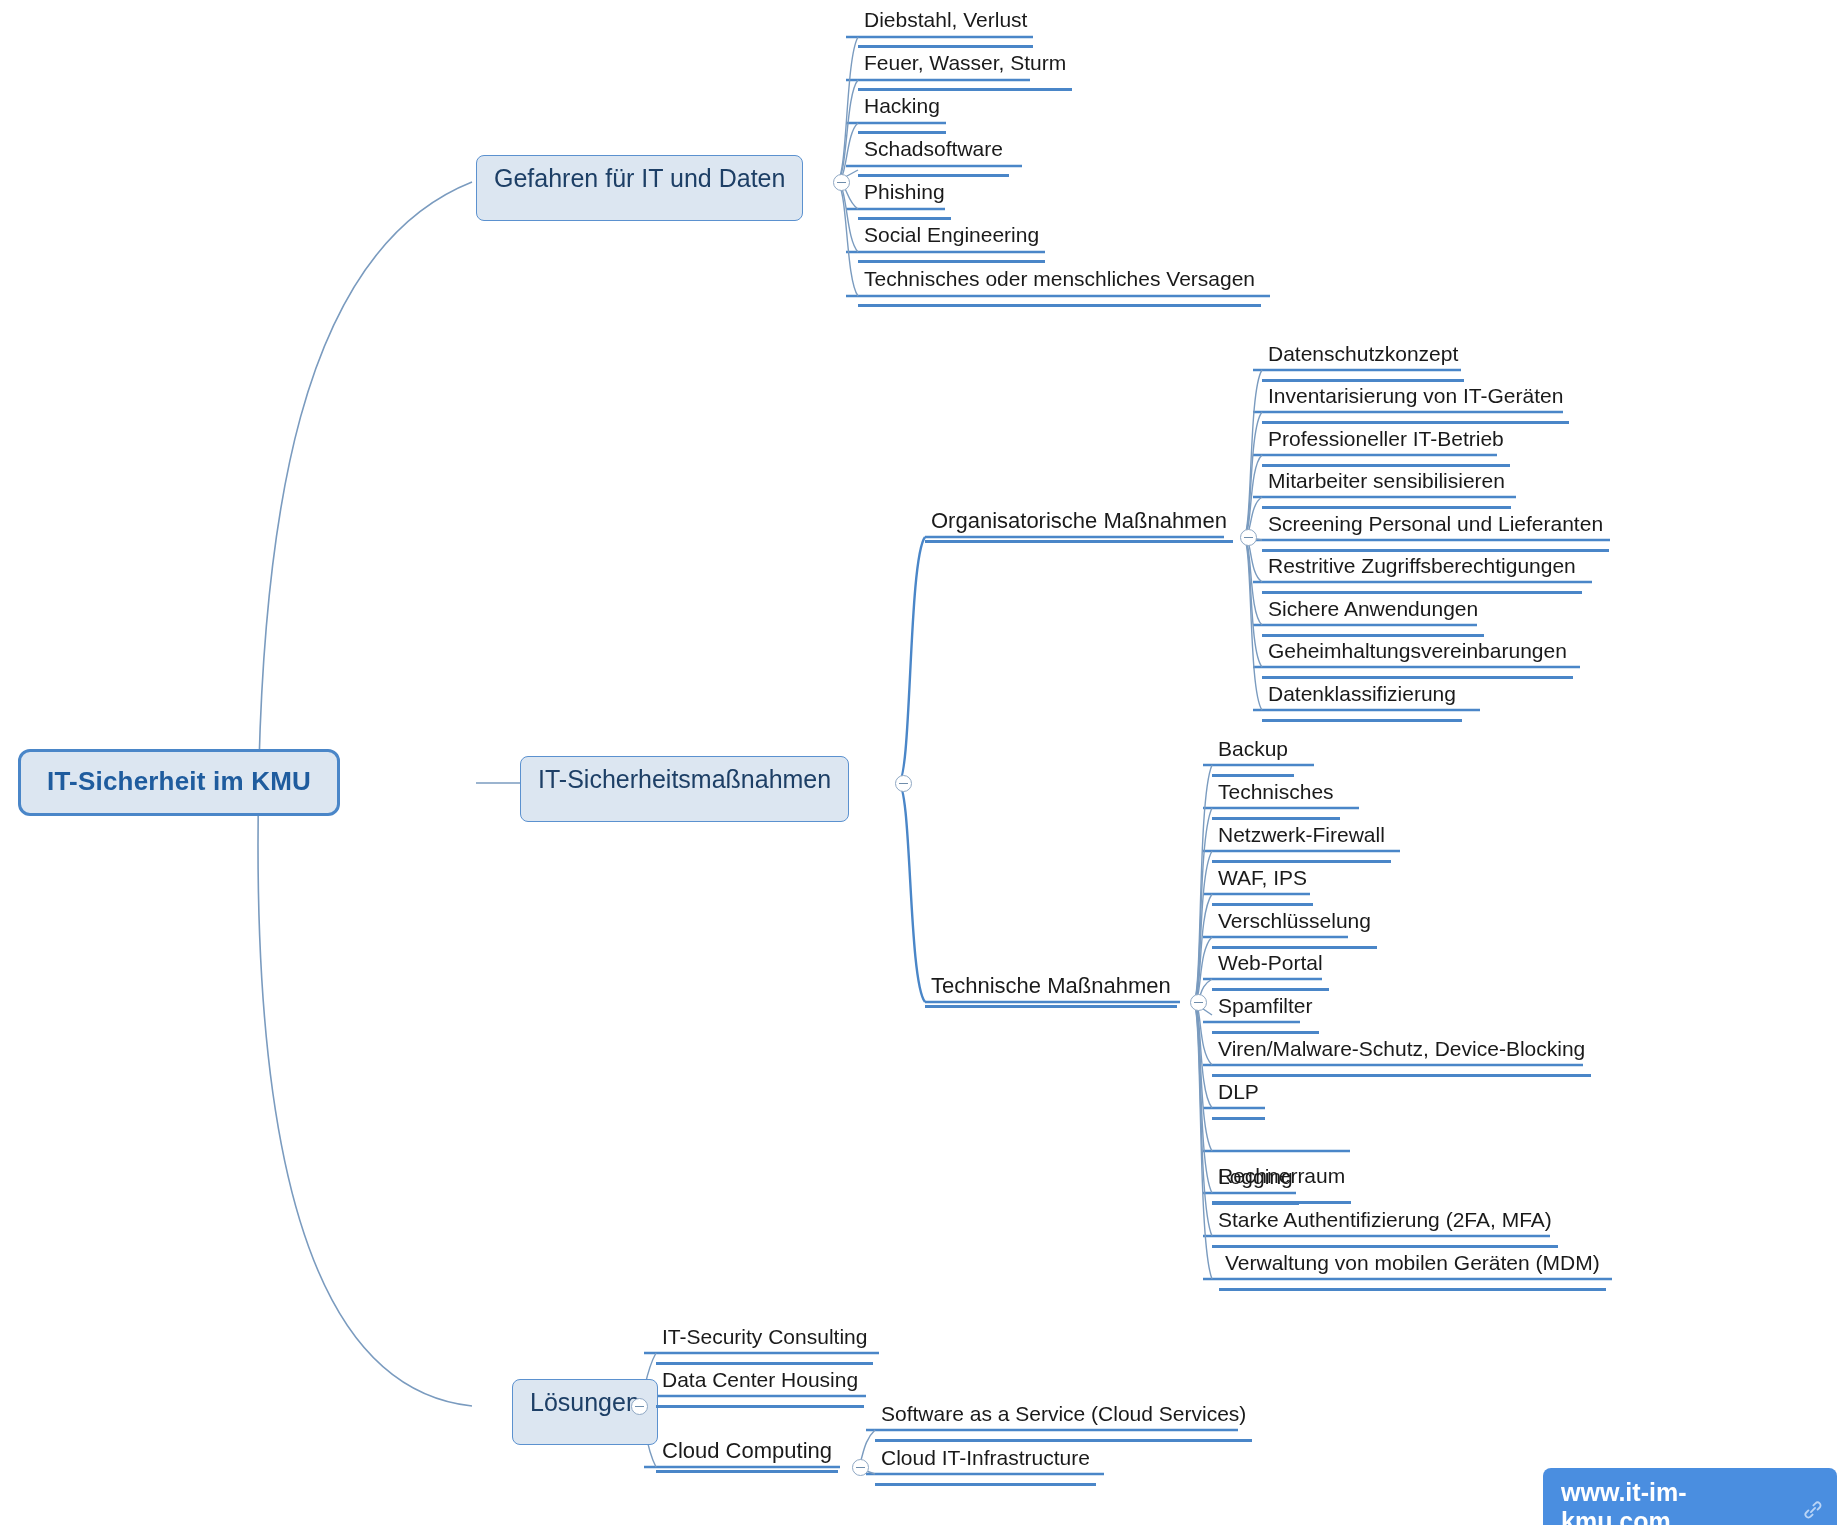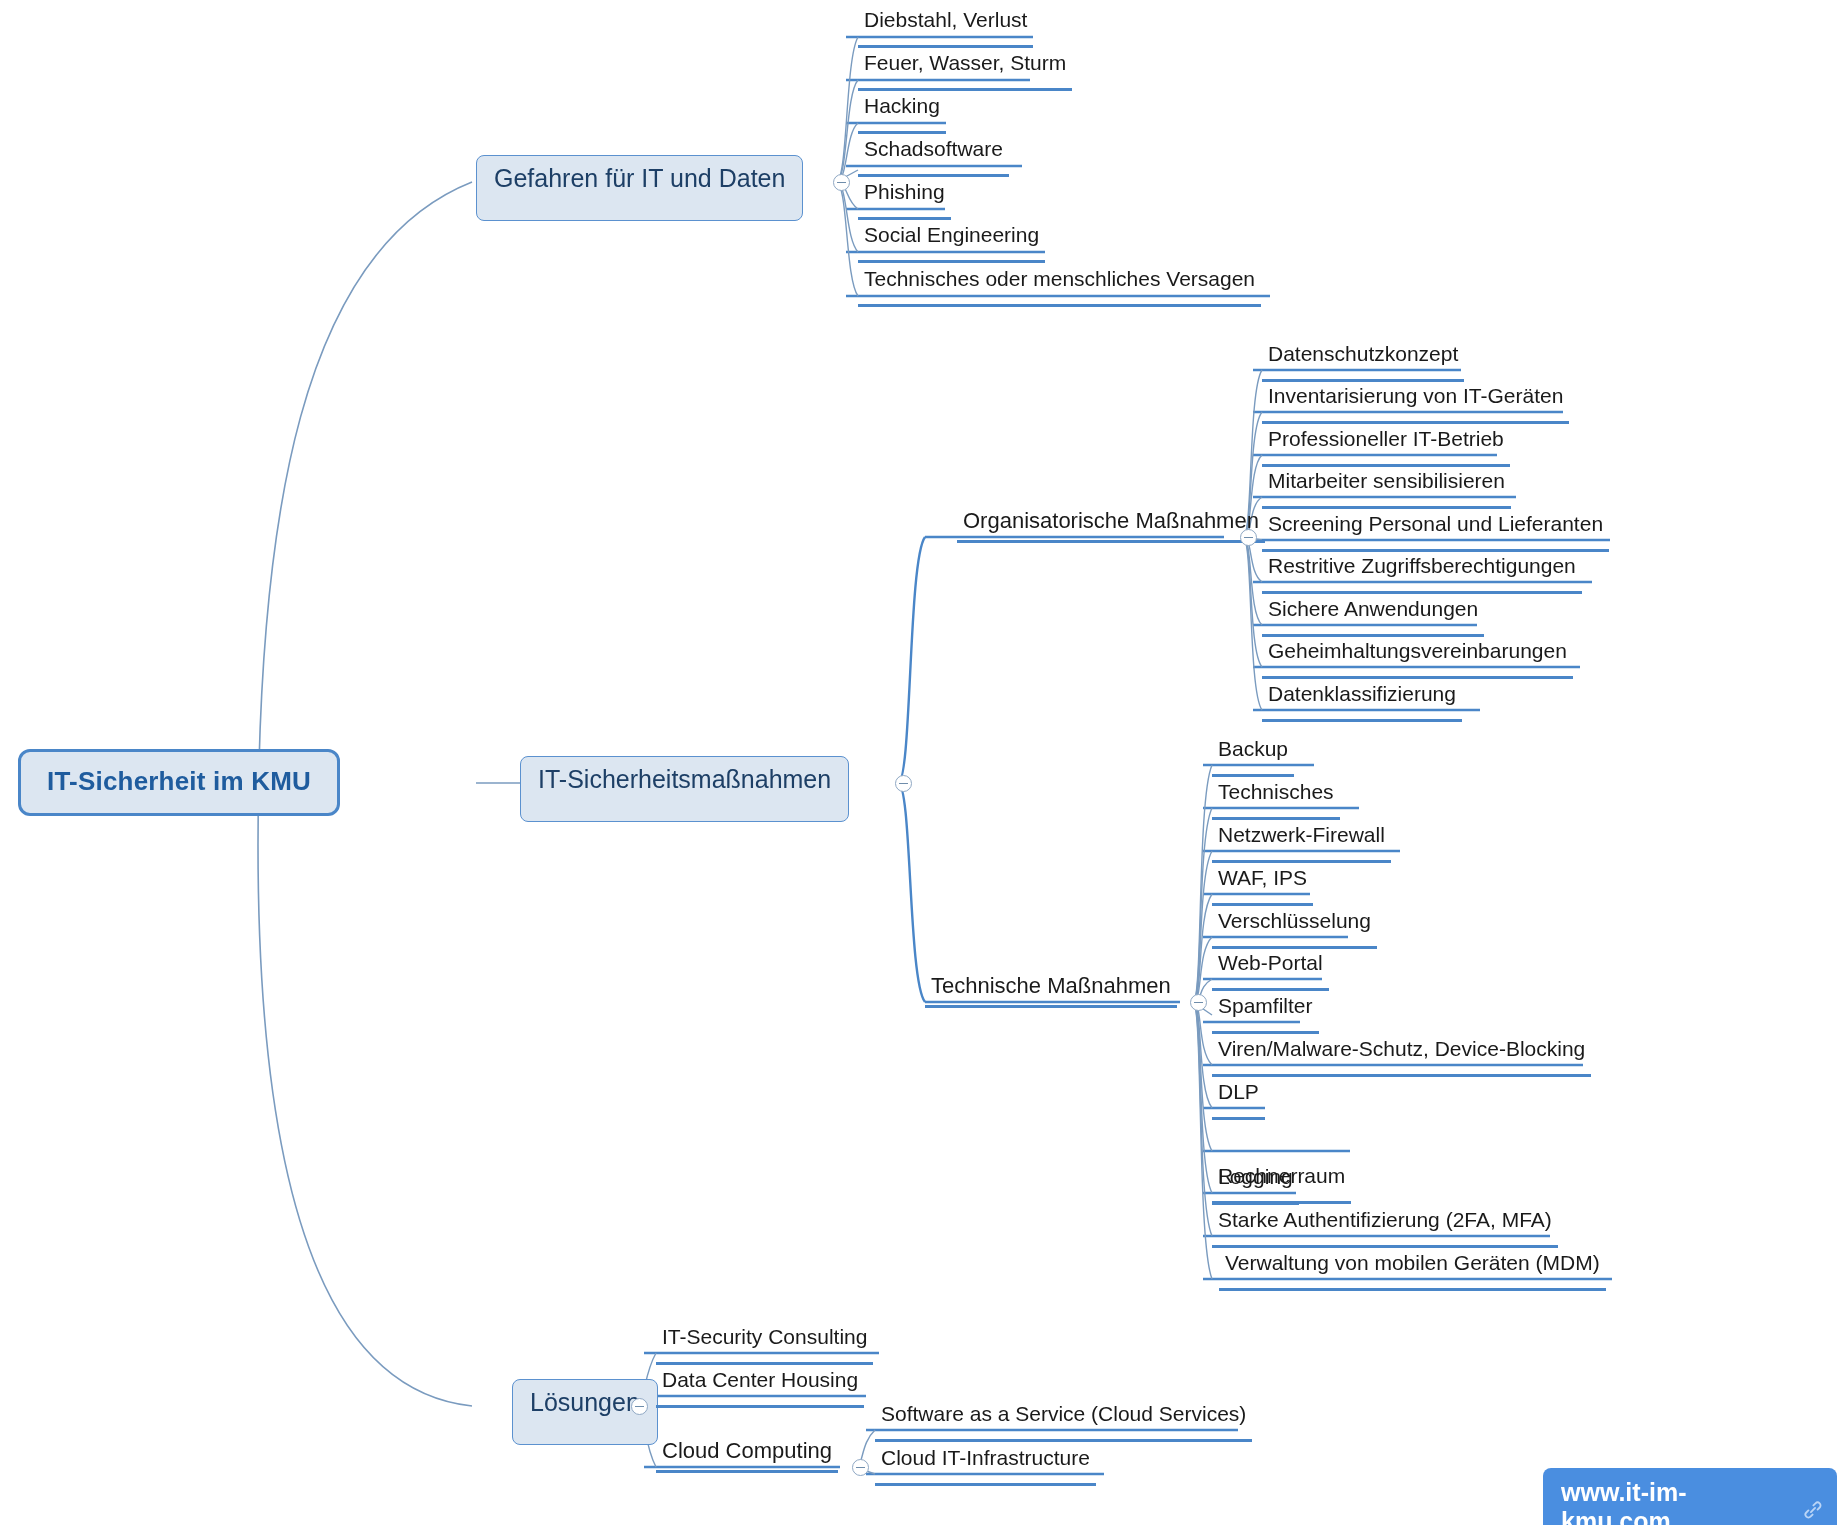--- a/index.html
+++ b/index.html
@@ -229,21 +229,21 @@
   <div class="node leaf" style="left:858px;top:51px;">Feuer, Wasser, Sturm</div>
   <div class="node leaf" style="left:858px;top:94px;">Hacking</div>
   <div class="node leaf" style="left:858px;top:137px;">Schadsoftware</div>
   <div class="node leaf" style="left:858px;top:180px;">Phishing</div>
   <div class="node leaf" style="left:858px;top:223px;">Social Engineering</div>
   <div class="node leaf" style="left:858px;top:267px;">Technisches oder menschliches Versagen</div>
 
   <div class="node lvl1" style="left:520px;top:756px;">IT-Sicherheitsmaßnahmen</div>
   <div class="toggle" style="left:895px;top:775px;"></div>
 
-  <div class="node lvl2" style="left:925px;top:508px;margin-left:32px;">Organisatorische Maßnahmen</div>
+  <div class="node lvl2" style="left:925px;top:508px;">Organisatorische Maßnahmen</div>
   <div class="toggle" style="left:1240px;top:529px;"></div>
 
   <div class="node leaf" style="left:1262px;top:342px;">Datenschutzkonzept</div>
   <div class="node leaf" style="left:1262px;top:384px;">Inventarisierung von IT-Geräten</div>
   <div class="node leaf" style="left:1262px;top:427px;">Professioneller IT-Betrieb</div>
   <div class="node leaf" style="left:1262px;top:469px;">Mitarbeiter sensibilisieren</div>
   <div class="node leaf" style="left:1262px;top:512px;">Screening Personal und Lieferanten</div>
   <div class="node leaf" style="left:1262px;top:554px;">Restritive Zugriffsberechtigungen</div>
   <div class="node leaf" style="left:1262px;top:597px;">Sichere Anwendungen</div>
   <div class="node leaf" style="left:1262px;top:639px;">Geheimhaltungsvereinbarungen</div>

